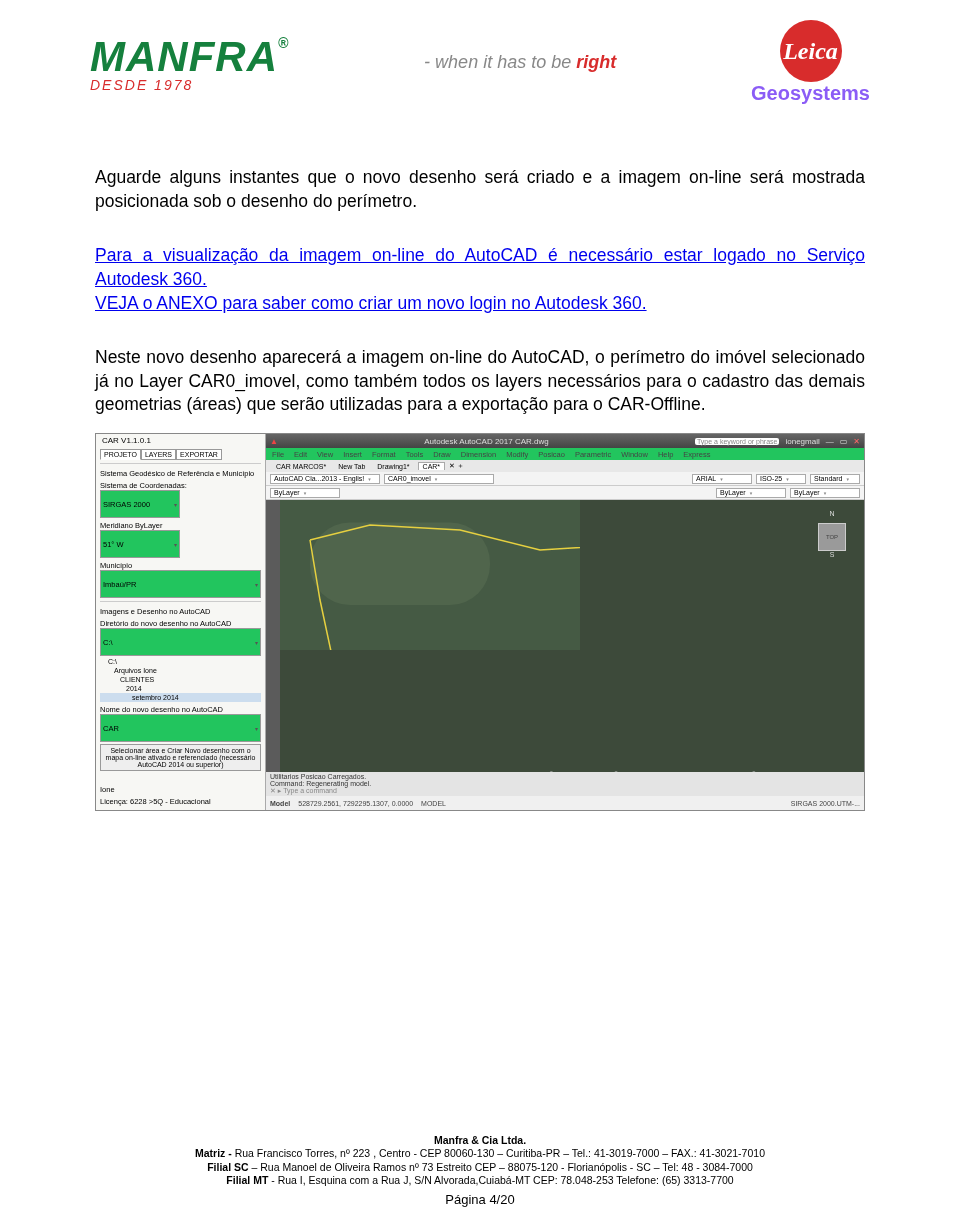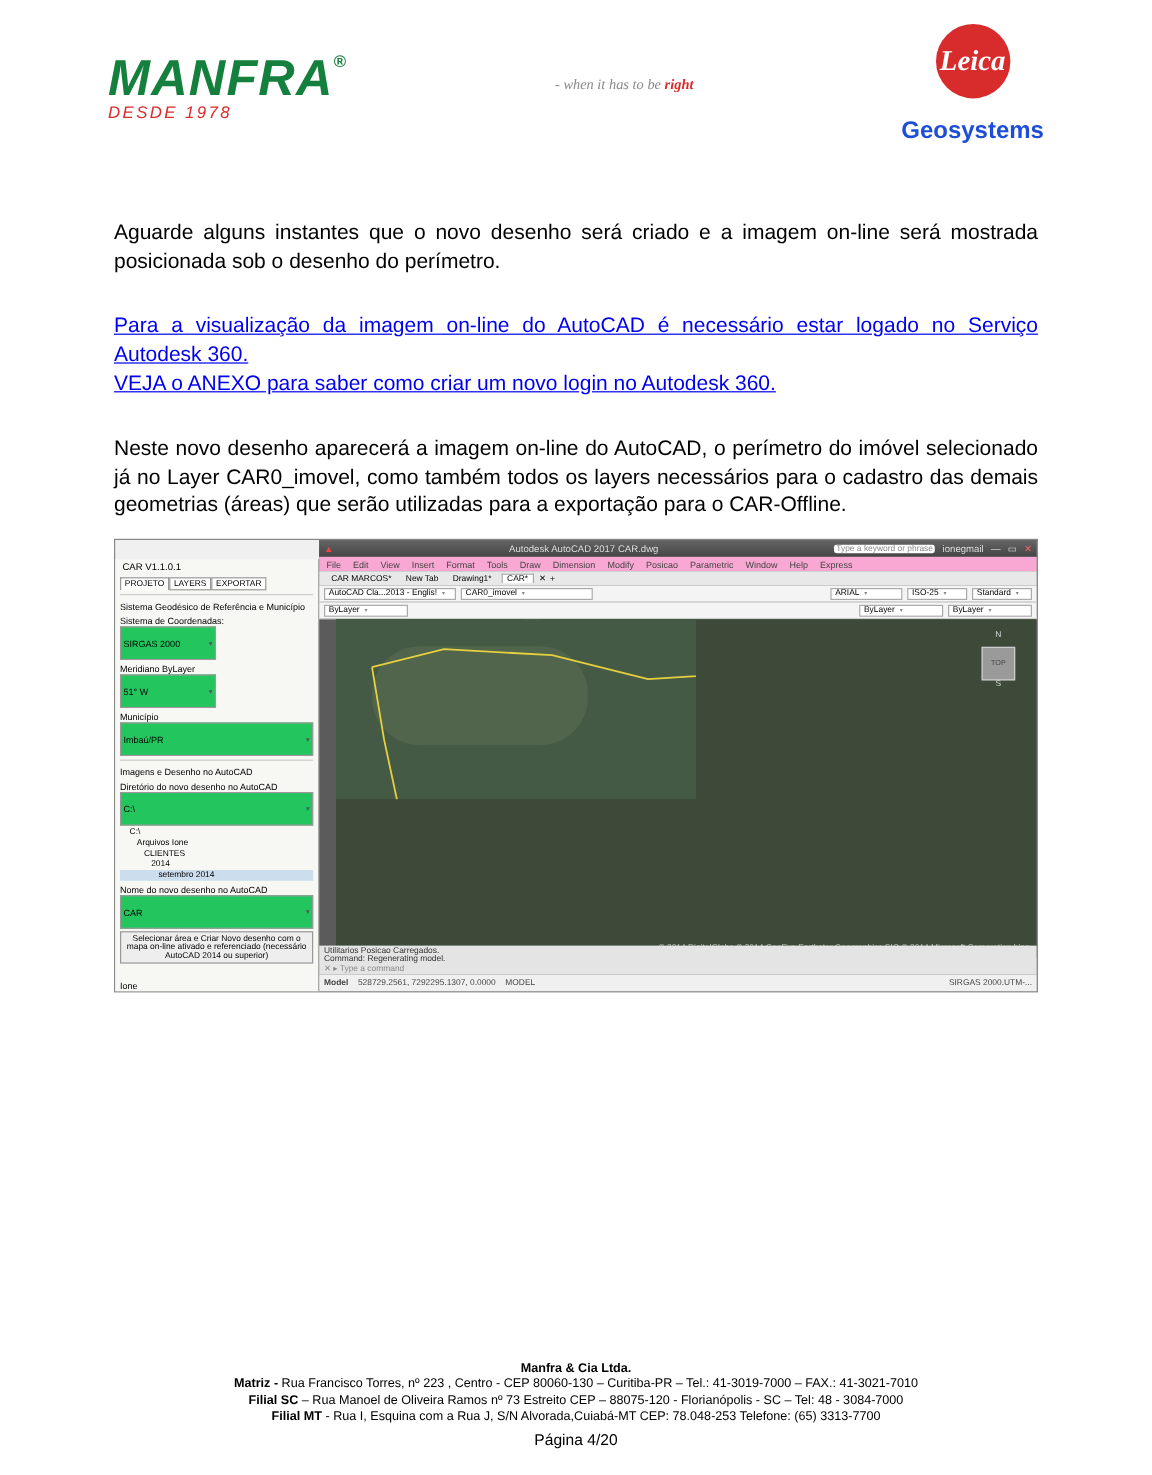--- a/index.html
+++ b/index.html
@@ -2,46 +2,46 @@
 <html><head>
 <meta charset="utf-8">
 <style>
   * { box-sizing: border-box; margin: 0; padding: 0; }
   body { width: 960px; height: 1229px; font-family: Arial, sans-serif; background: #fff; position: relative; }
   .header { display: flex; align-items: center; justify-content: space-between; padding: 20px 90px 0 90px; }
   .logo-manfra { display: flex; flex-direction: column; align-items: flex-start; }
   .manfra-top { font-size: 42px; font-weight: bold; font-style: italic; color: #15803d; letter-spacing: 1px; font-family: Arial, sans-serif; position: relative; }
   .manfra-top sup { font-size: 14px; vertical-align: top; position: relative; top: 2px; }
   .manfra-bot { font-size: 14px; font-style: italic; color: #D82C2C; letter-spacing: 2px; margin-top: -4px; }
-  .tagline { font-size: 12px; font-style: italic; color: #888; font-family: Liberation Serif, serif; }
+  .tagline { font-size: 18px; font-style: italic; color: #888; font-family: Liberation Sans, sans-serif; }
   .tagline b { color: #D82C2C; font-style: italic; }
   .logo-leica { display: flex; flex-direction: column; align-items: center; }
   .leica-circle { width: 62px; height: 62px; border-radius: 50%; background: #D82C2C; color: #fff; display: flex; align-items: center; justify-content: center; font-style: italic; font-family: Georgia, serif; font-size: 24px; font-weight: bold; }
-  .leica-txt { color: #1d4ed8; font-weight: bold; font-size: 20px; margin-top: 16px; }
+  .leica-txt { color: #8b5cf6; font-weight: bold; font-size: 20px; margin-top: 0; }
   .content { padding: 30px 95px 0 95px; font-size: 17.5px; line-height: 1.35; color: #000; }
   .content p { margin-bottom: 16px; text-align: justify; margin-top: 31px; }
   .content .link { color: #0000EE; text-decoration: underline; }
   .screenshot { margin: 6px 95px 0 95px; border: 1px solid #888; position: relative; height: 378px; background: #f0f0f0; font-size: 8px; color: #000; overflow: hidden; }
-  .ss-left { position: absolute; left: 0; top: 16px; width: 170px; height: 100%; background: #f7f7f4; border-right: 1px solid #aaa; padding: 2px 4px; }
+  .ss-left { position: absolute; left: 0; top: 0; width: 170px; height: 100%; background: #f7f7f4; border-right: 1px solid #aaa; padding: 2px 4px; }
   .ss-titlebar { height: 12px; font-size: 8px; padding: 0 2px; }
   .ss-tabs { display: flex; gap: 0; font-size: 7px; margin-top: 1px; }
   .ss-tab { border: 1px solid #999; padding: 1px 3px; background: #fff; }
   .ss-tab.act { background: #fff; border-bottom-color: #fff; }
   .ss-label { font-size: 7.5px; margin-top: 3px; }
   .ss-combo { border: 1px solid #999; background: #22c55e; font-size: 7.5px; padding: 1px 2px; width: 80px; height: 28px; display: flex; align-items: center; justify-content: space-between; }
   .ss-combo::after { content: "▾"; font-size: 6px; color: #555; }
   .ss-group { border-top: 1px solid #ccc; margin-top: 3px; padding-top: 2px; }
   .ss-tree { font-size: 7px; line-height: 1.3; margin-top: 1px; }
   .ss-tree div { padding-left: 8px; }
   .ss-btn { border: 1px solid #999; background: #eee; font-size: 7px; padding: 2px 3px; text-align: center; margin-top: 2px; }
   .ss-right { position: absolute; left: 170px; top: 0; right: 0; height: 100%; background: #5b5b5b; }
   .ac-title { background: linear-gradient(#666,#444); height: 14px; color: #ddd; font-size: 8px; display: flex; align-items: center; padding: 0 4px; gap: 6px; }
   .ac-title .spacer { flex: 1; }
   .ac-search { background: #fff; color: #888; font-size: 7px; padding: 0 2px; border-radius: 2px; }
-  .ac-menu { background: #f9a8d4; height: 12px; color: #444; font-size: 7.5px; display: flex; gap: 10px; padding: 0 6px; align-items: center; }
+  .ac-menu { background: #22c55e; height: 12px; color: #444; font-size: 7.5px; display: flex; gap: 10px; padding: 0 6px; align-items: center; }
   .ac-tabs { background: #e8e8e8; height: 12px; font-size: 7px; display: flex; gap: 4px; padding: 0 6px; align-items: center; }
   .ac-tab { padding: 0 4px; }
   .ac-tab.active { background: #fff; border: 1px solid #aaa; border-bottom: none; }
   .ac-tool1 { background: #f4f4f4; height: 14px; font-size: 7px; display: flex; gap: 4px; padding: 0 4px; align-items: center; border-bottom: 1px solid #ccc; }
   .ac-tool2 { background: #f4f4f4; height: 14px; font-size: 7px; display: flex; gap: 4px; padding: 0 4px; align-items: center; border-bottom: 1px solid #ccc; }
   .ac-box { border: 1px solid #aaa; background: #fff; padding: 0 3px; height: 10px; display: flex; align-items: center; gap: 2px; }
   .ac-box::after { content: "▾"; font-size: 5px; color: #888; margin-left: 2px; }
   .ac-canvas { position: absolute; top: 66px; left: 0; right: 0; bottom: 28px; background: #3d4a3a; }
   .ac-wireframe-lbl { position: absolute; left: 4px; top: 2px; color: #ccc; font-size: 7px; }
   .ac-compass { position: absolute; right: 8px; top: 10px; width: 48px; height: 48px; }

